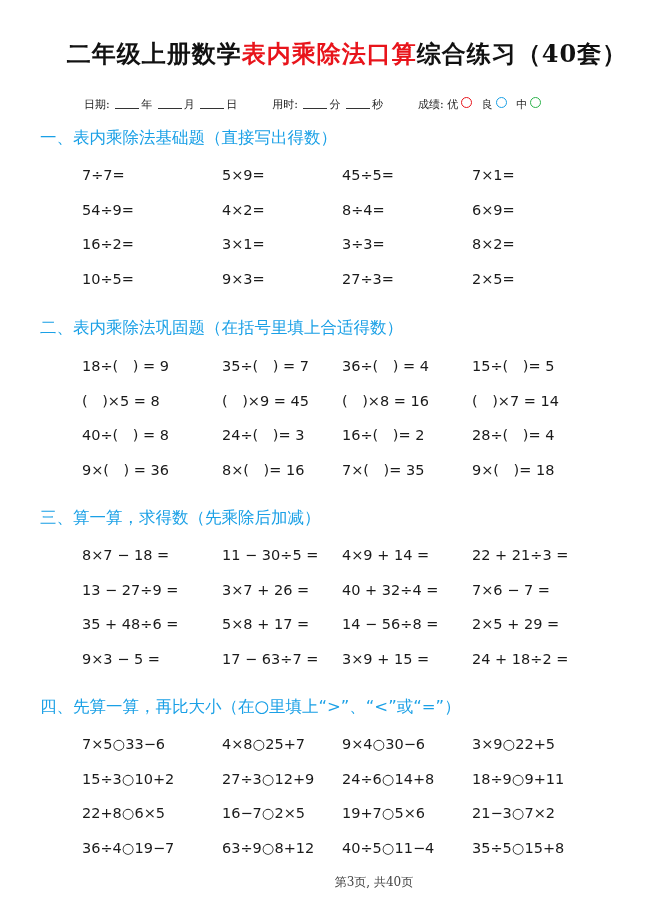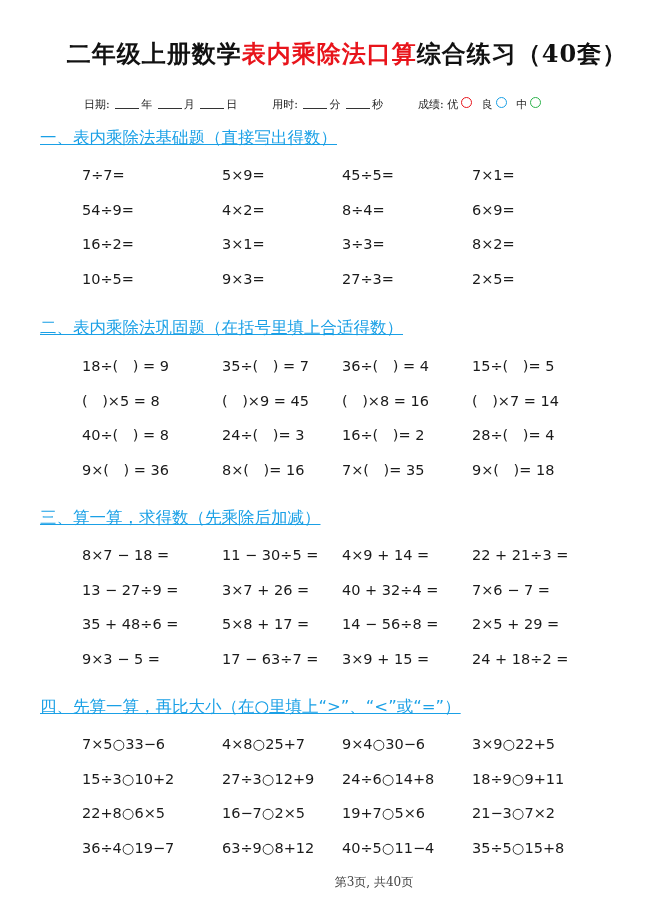--- a/index.html
+++ b/index.html
@@ -11,21 +11,21 @@
     .title .hl { color: #e8141b; }
     .meta { position: absolute; top: 96px; left: 84px; font-size: 11px; color: #222;
             font-family: "DejaVu Serif", "Liberation Serif", serif; white-space: nowrap; }
     .meta .blank { display: inline-block; width: 24px; border-bottom: 1px solid #333;
                    margin: 0 2px; height: 12px; vertical-align: -1px; }
     .meta .gap { display: inline-block; width: 28px; }
     .meta .circle { display: inline-block; width: 9px; height: 9px; border-radius: 50%;
                     border: 1.5px solid; margin: 0 6px 0 3px; vertical-align: 0px; }
     .section { position: absolute; left: 0; width: 672px; }
     .sec-title { position: absolute; left: 40px; top: 0; font-size: 16.5px; color: #1aa0e6;
-                 white-space: nowrap; text-decoration: underline; }
+                 white-space: nowrap; }
     .grid { position: absolute; left: 82px; top: 40px; }
     .row { height: 34.5px; position: relative; }
     .cell { position: absolute; top: 0; font-size: 14.5px; color: #1a1a1a; white-space: nowrap; }
     .c0 { left: 0; } .c1 { left: 140px; } .c2 { left: 260px; } .c3 { left: 390px; }
     .footer { position: absolute; top: 874px; left: 0; width: 672px; text-align: center;
               font-family: "DejaVu Serif", "Liberation Serif", serif; font-size: 12px; color: #444; margin-left: 38px; }
   </style>
 </head>
 <body>
 

